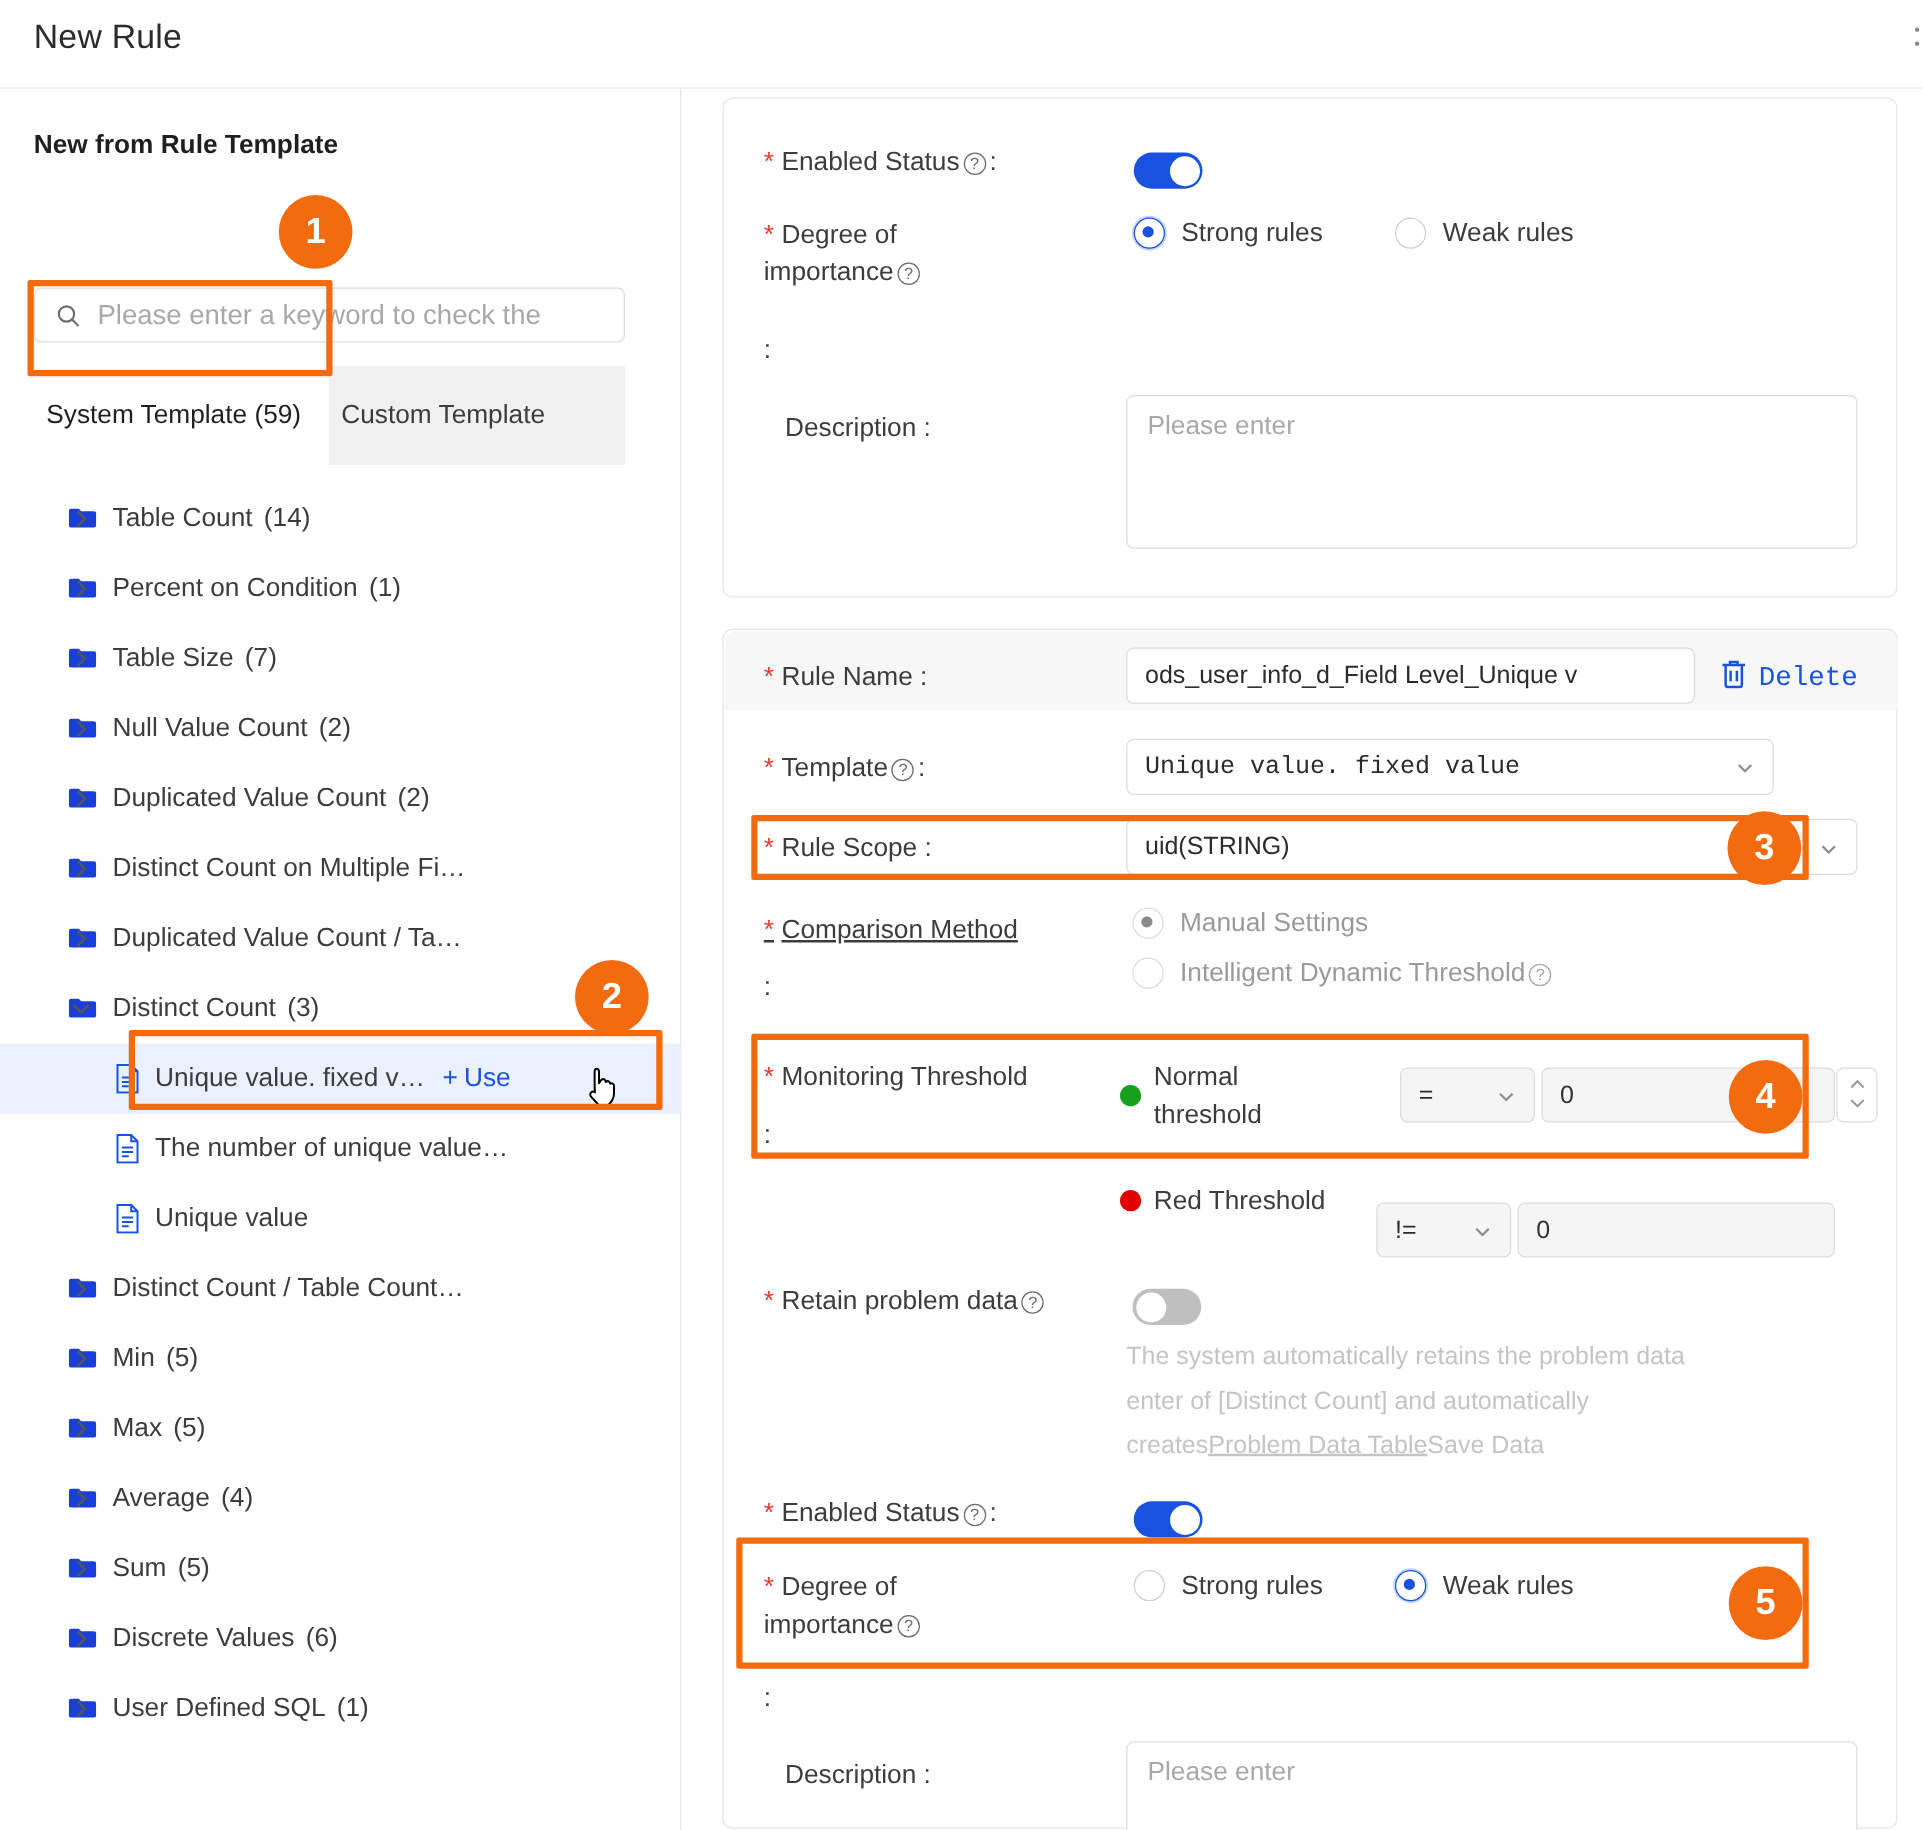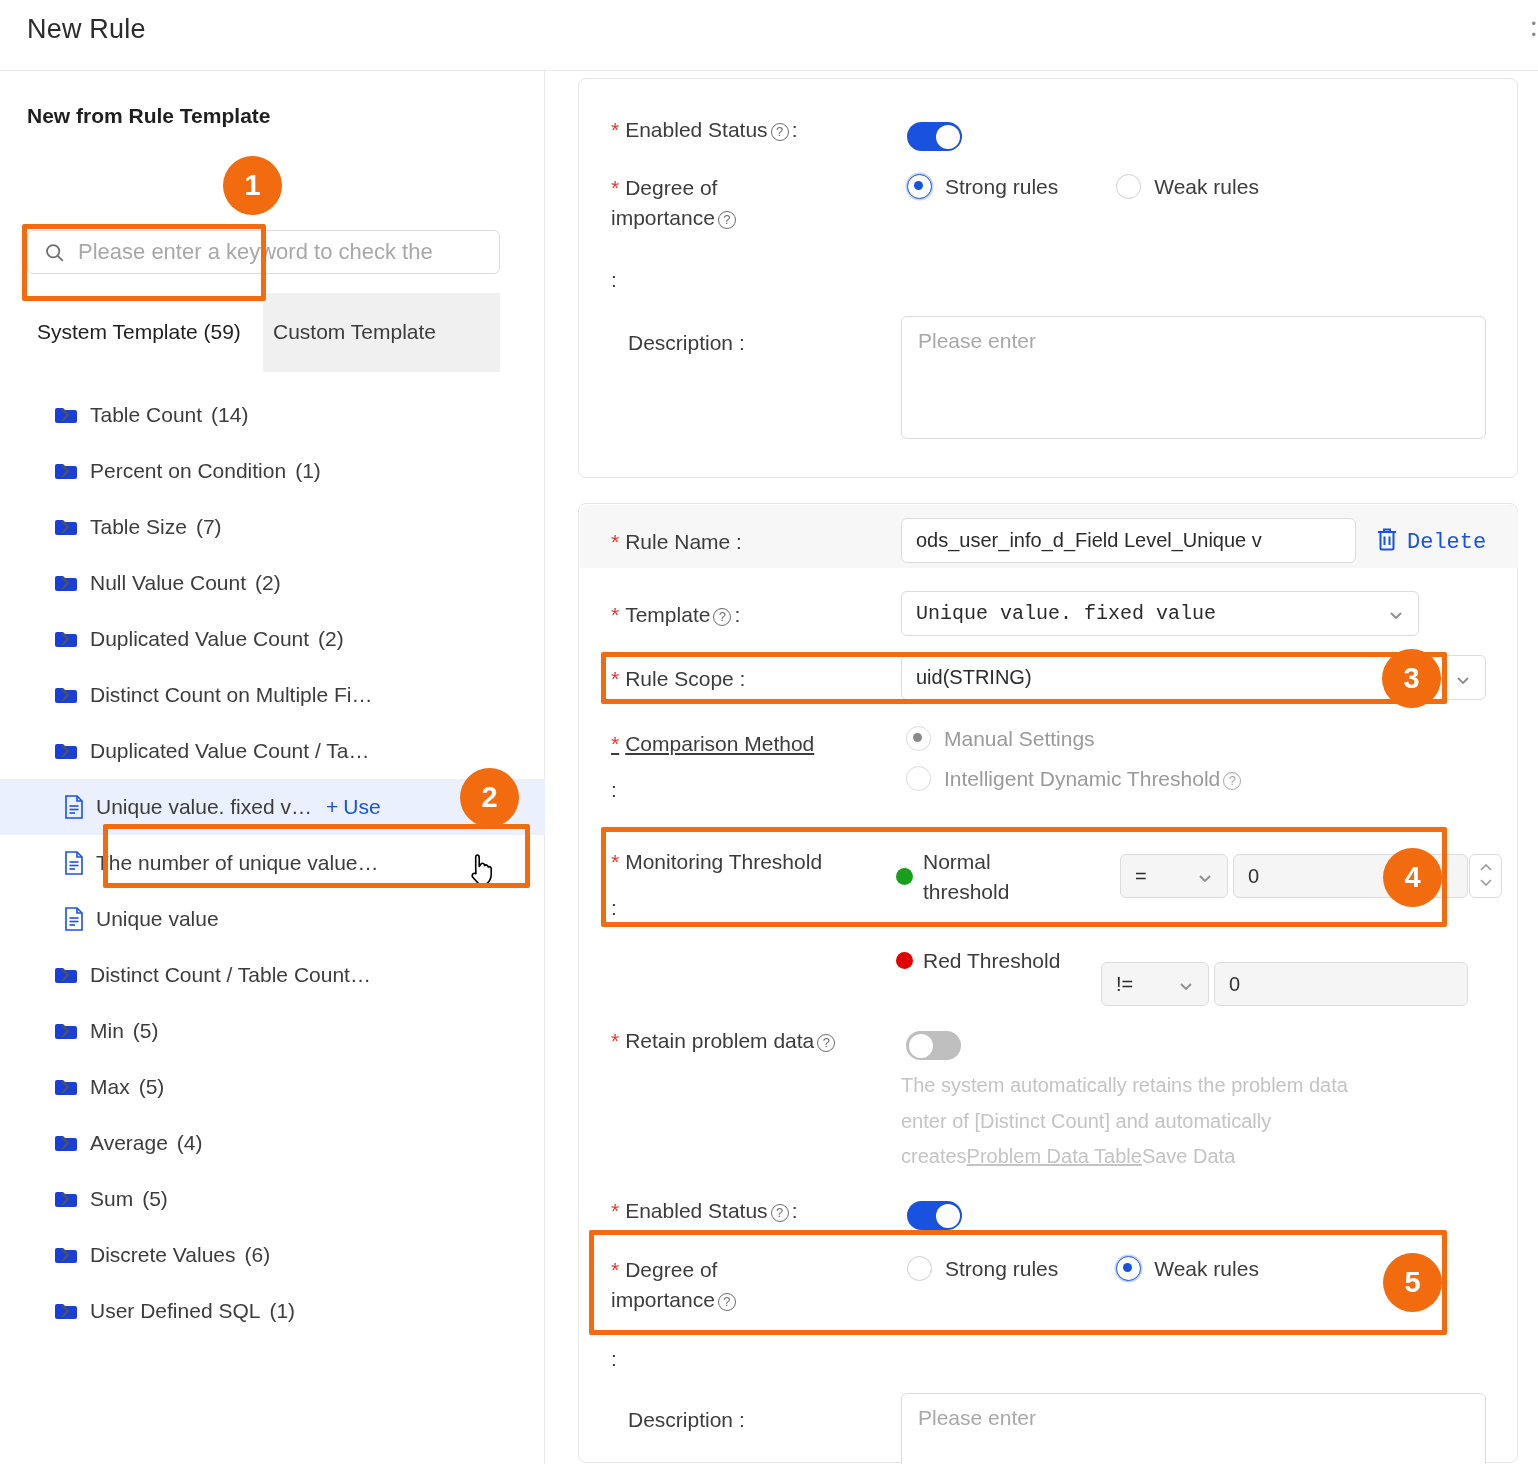--- a/index.html
+++ b/index.html
@@ -60,21 +60,21 @@
   .tab-system { left: 0; width: 236px; background: #fff; }
   .tab-custom { left: 236px; width: 237px; background: #f0f0f0; color: #3c3c3c; }
 
   
   .tree { position: absolute; left: 0; top: 316px; width: 545px; }
   .tree-row {
     position: relative; height: 56px; display: flex; align-items: center;
     font-size: 21px; color: #3c3c3c;
   }
   .tree-row.folder { padding-left: 55px; }
-  .tree-row.leaf { padding-left: 64px; }
+  .tree-row.leaf { padding-left: 92px; }
   .tree-row.selected { background: #eaf0fd; }
   .chev {
     position: absolute; left: 55px; width: 20px; height: 20px;
     display: inline-block; color: #545454;
   }
   .folder-icon {
     width: 22px; height: 18px; margin-right: 13px; flex: none;
     display: inline-block;
   }
   .doc-icon { width: 20px; height: 24px; margin-right: 12px; flex: none; }
@@ -345,20 +345,34 @@
         </span>
         <span class="folder-icon">
           <svg viewBox="0 0 22 18" width="22" height="18">
               <path d="M0 3a2 2 0 012-2h6l2 2h10a2 2 0 012 2v9a2 2 0 01-2 2H2a2 2 0 01-2-2z" fill="#1a3fd6"></path>
             </svg>
         </span>
         <span class="tree-label">Duplicated Value Count / Ta…</span>
         <span class="tree-count"></span>
       </div>
 
+      <div class="tree-row folder">
+        <span class="chev">
+          <svg viewBox="0 0 20 20" width="20" height="20" fill="none" stroke="#545454" stroke-width="2">
+              <polyline points="4,7 10,13 16,7"></polyline>
+            </svg>
+        </span>
+        <span class="folder-icon">
+          <svg viewBox="0 0 22 18" width="22" height="18">
+              <path d="M0 3a2 2 0 012-2h6l2 2h10a2 2 0 012 2v9a2 2 0 01-2 2H2a2 2 0 01-2-2z" fill="#1a3fd6"></path>
+            </svg>
+        </span>
+        <span class="tree-label">Distinct Count</span>
+        <span class="tree-count">(3)</span>
+      </div>
 
       <div class="tree-row leaf selected">
         <span class="doc-icon">
           <svg viewBox="0 0 20 24" width="20" height="24" fill="none" stroke="#1a52e0" stroke-width="1.6">
             <path d="M2 1h11l5 5v17H2z"></path>
               <path d="M13 1v5h5"></path>
             <line x1="5.5" y1="11" x2="14.5" y2="11"></line>
               <line x1="5.5" y1="14.5" x2="14.5" y2="14.5"></line>
               <line x1="5.5" y1="18" x2="11" y2="18"></line>
           </svg>

